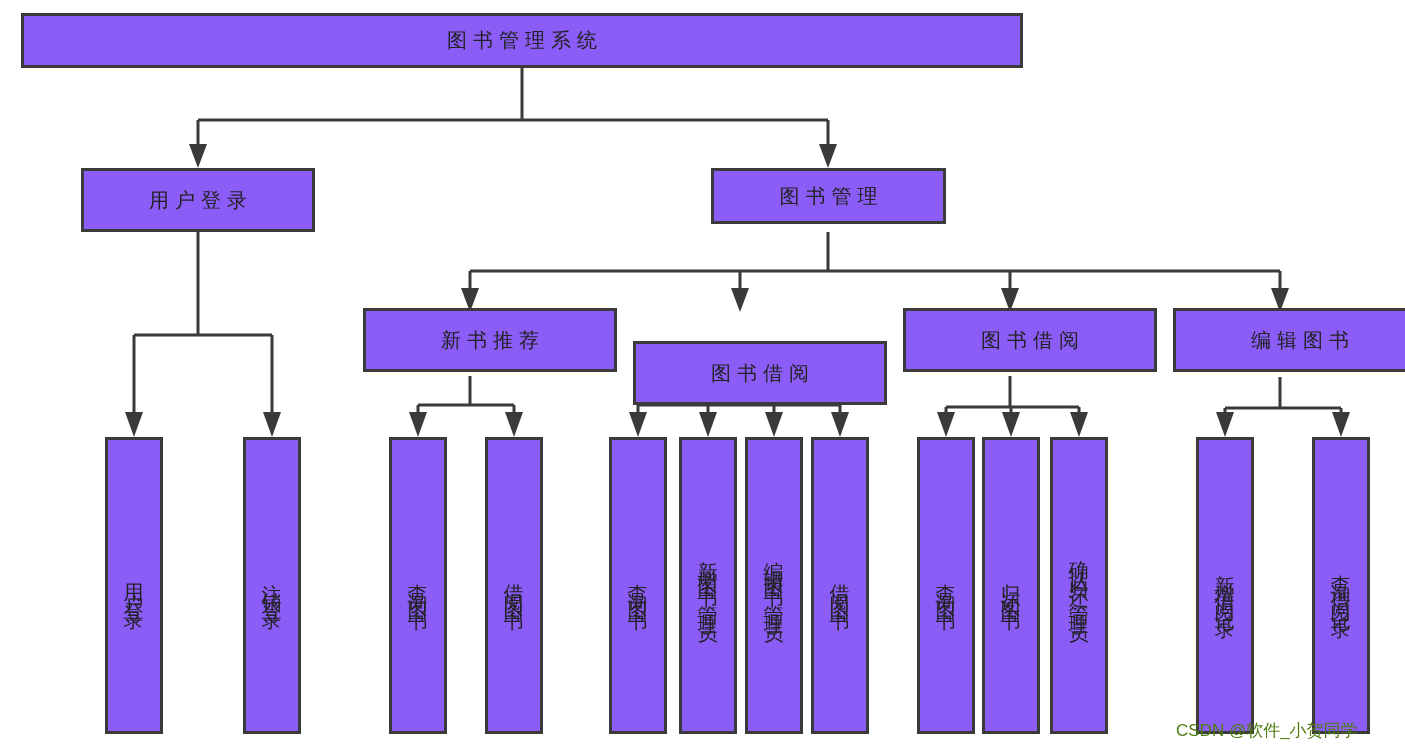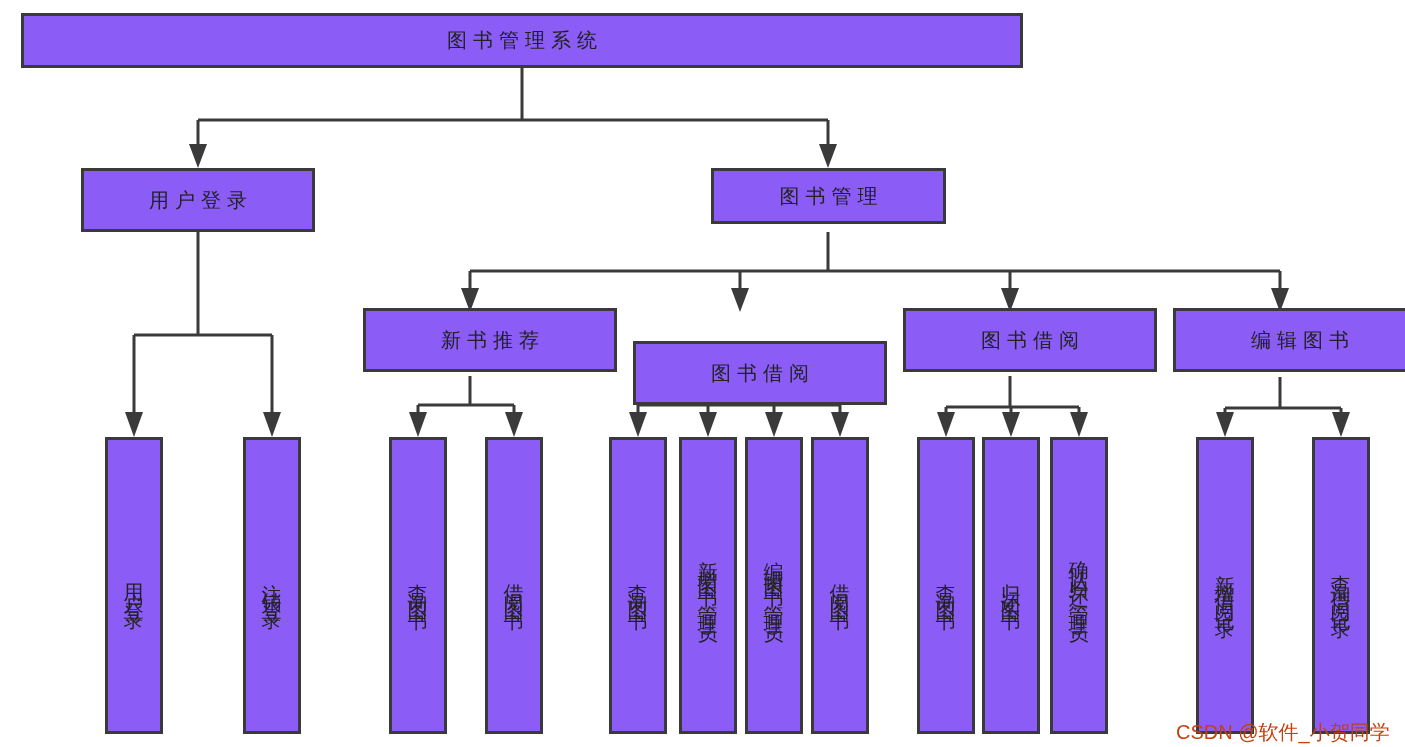--- a/index.html
+++ b/index.html
@@ -75,22 +75,22 @@
   .leaf-7  { left: 811px; }
   .leaf-8  { left: 917px; }
   .leaf-9  { left: 982px; }
   .leaf-10 { left: 1050px; }
   .leaf-11 { left: 1196px; }
   .leaf-12 { left: 1312px; }
   .watermark {
     position: absolute;
     left: 1176px;
     top: 719px;
-    font-size: 20px;
-    color: #c2410c;
+    font-size: 17px;
+    color: #4d7c0f;
     white-space: nowrap;
   }
 </style>
 </head>
 <body>
 
 <div class="stage">
 
   <svg class="connectors" viewBox="0 0 1405 747" xmlns="http://www.w3.org/2000/svg">
 

